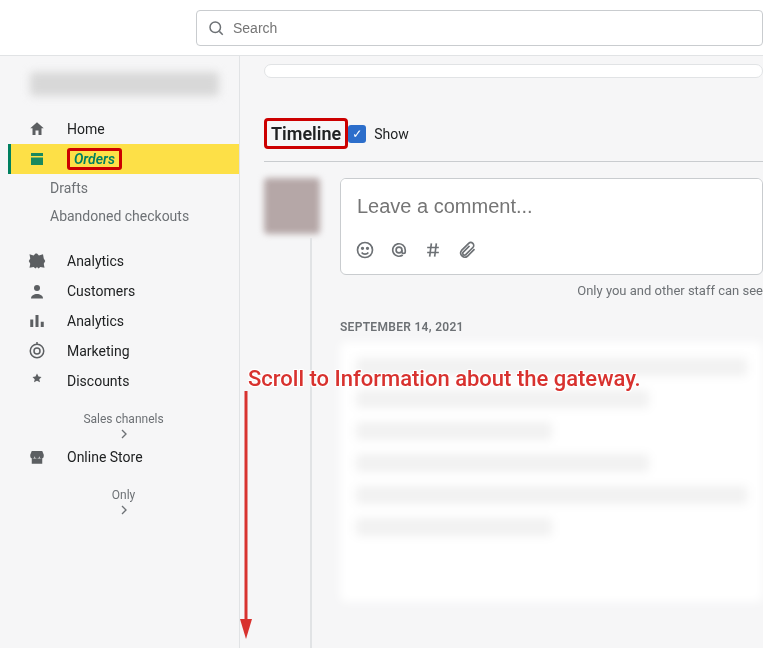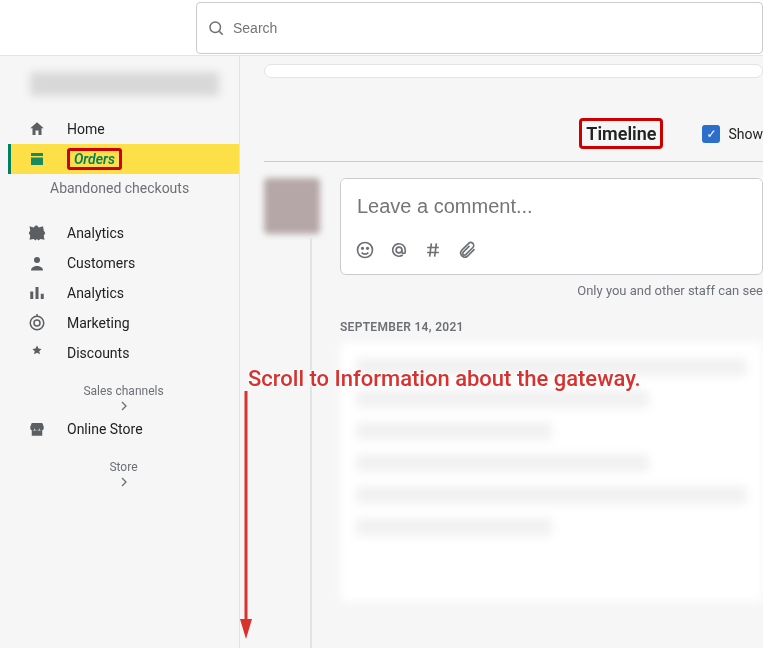--- a/index.html
+++ b/index.html
@@ -30,21 +30,21 @@
   }
   .logo svg { width: 26px; height: 28px; }
   .searchbox {
     flex: 1;
     margin-left: 180px;
     display: flex;
     align-items: center;
     background: #fff;
     border: 1px solid #c9cccf;
     border-radius: 4px;
-    height: 52px;
+    height: 36px;
     padding: 0 10px;
     color: #6d7175;
   }
   .searchbox input {
     border: none;
     outline: none;
     font-size: 14px;
     flex: 1;
     margin-left: 8px;
     color: #202223;
@@ -134,23 +134,22 @@
   .card-top {
     background: #fff;
     border: 1px solid #e1e3e5;
     border-radius: 8px;
     height: 14px;
     margin-bottom: 40px;
   }
   .timeline-header {
     display: flex;
     align-items: center;
-    justify-content: flex-end;
+    justify-content: flex-start;
     margin-bottom: 12px;
-    gap: 39px;
   }
   .timeline-title {
     font-size: 18px;
     font-weight: 600;
   }
   .show-toggle {
     display: flex;
     align-items: center;
     gap: 8px;
     font-size: 14px;
@@ -286,20 +285,23 @@
 
     <div class="nav-item active">
       <span class="icon">
           <svg viewBox="0 0 24 24" width="18" height="18" fill="#008060">
             <path d="M4 4h16v4H4zM4 10h16v10H4z" opacity=".9"></path>
           </svg>
         </span>
       <span class="highlight-red-small"><span>Orders</span></span>
     </div>
     <div class="nav-sub">
+        <span>Drafts</span>
+      </div>
+    <div class="nav-sub">
         <span>Abandoned checkouts</span>
       </div>
 
     <div class="nav-spacer"></div>
 
     <div class="nav-item">
       <span class="icon">
           <svg viewBox="0 0 24 24" width="18" height="18" fill="#5c5f62">
             <path d="M12 2l2.5 2.5L20 3l1 5.5L23 12l-2 3.5L22 21l-5.5-1L14 22l-2-2-2 2-2.5-2L2 21l1-5.5L1 12l2-3.5L2 3l5.5 1.5L10 2z"></path>
           </svg>
@@ -357,21 +359,21 @@
           <svg viewBox="0 0 24 24" width="18" height="18" fill="#5c5f62">
             <path d="M3 9l2-5h14l2 5v2a3 3 0 01-6 0 3 3 0 01-6 0 3 3 0 01-6 0zM5 14h14v7H5z"></path>
           </svg>
         </span>
       <span>Online Store</span>
     </div>
 
     <div class="nav-spacer"></div>
 
     <div class="nav-section">
-      <span>Store</span>
+      <span>Only</span>
       <svg class="chev" viewBox="0 0 24 24" fill="none" stroke="#6d7175" stroke-width="2">
           <polyline points="9 6 15 12 9 18"></polyline>
         </svg>
     </div>
   </div>
 
   <div class="main">
     <div class="card-top"></div>
 
     <div class="timeline-header">

